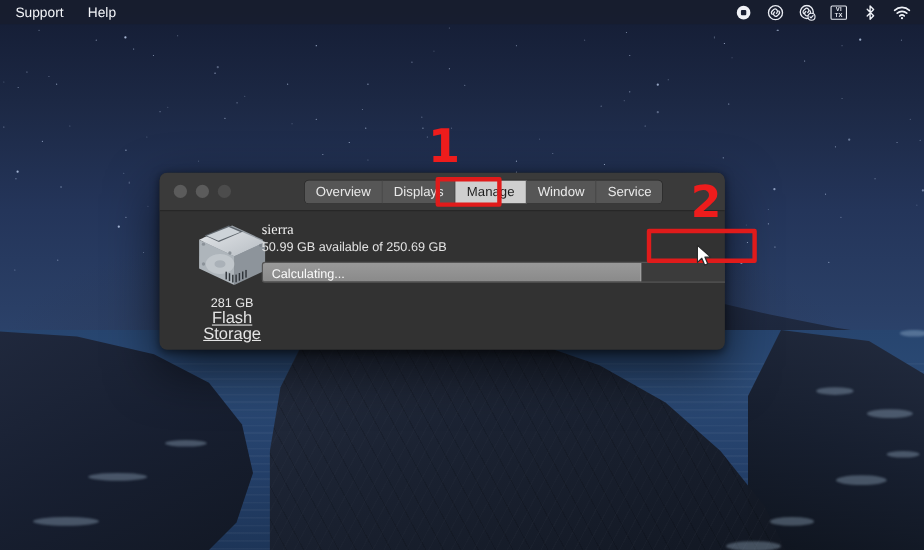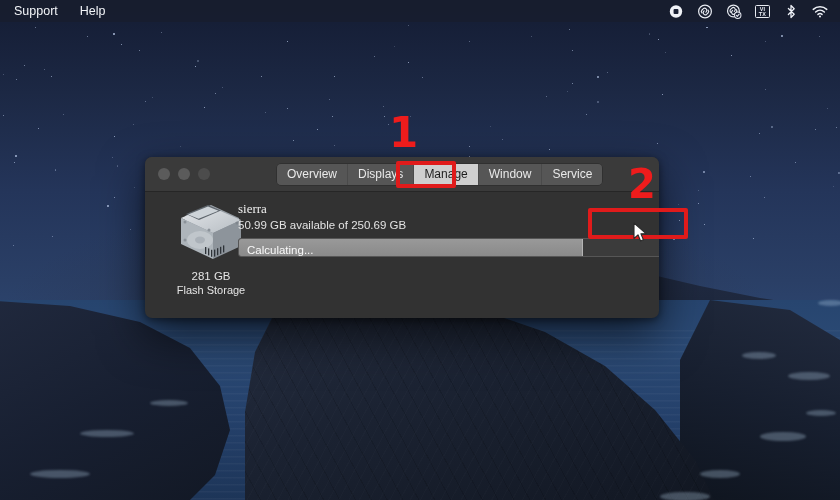--- a/index.html
+++ b/index.html
@@ -126,21 +126,21 @@
   .tab:last-child { border-right:none; }
   .tab.selected { background:#cfcfcf; color:#1d1d1d; }
 
   #content { position:relative; height:126px; }
 
   #disk-block {
     position:absolute; left:20px; top:10px; width:92px; text-align:center;
   }
   .disk-icon { width:72px; height:62px; margin:0 auto; display:block; }
   .disk-cap { font-size:11.5px; color:#e4e4e4; margin-top:5px; line-height:14px; }
-  .disk-kind { font-size:11px; color:#e4e4e4; line-height:14px; }
+  .disk-kind { font-size:15px; color:#e4e4e4; line-height:14px;text-decoration:underline; }
 
   #vol-name {
     position:absolute; left:93px; top:9px;
     font-size:13px; color:#f0f0f0; line-height:15px;font-family:Liberation Serif, serif;
   }
   #vol-sub {
     position:absolute; left:93px; top:26px;
     font-size:11.5px; color:#e2e2e2; line-height:14px;
   }
 

